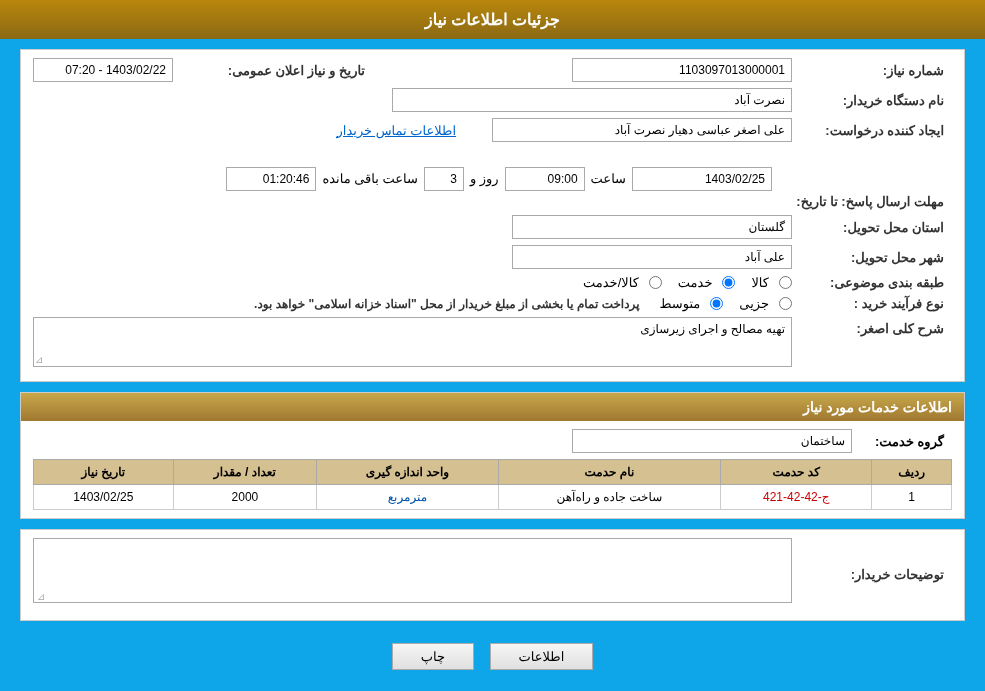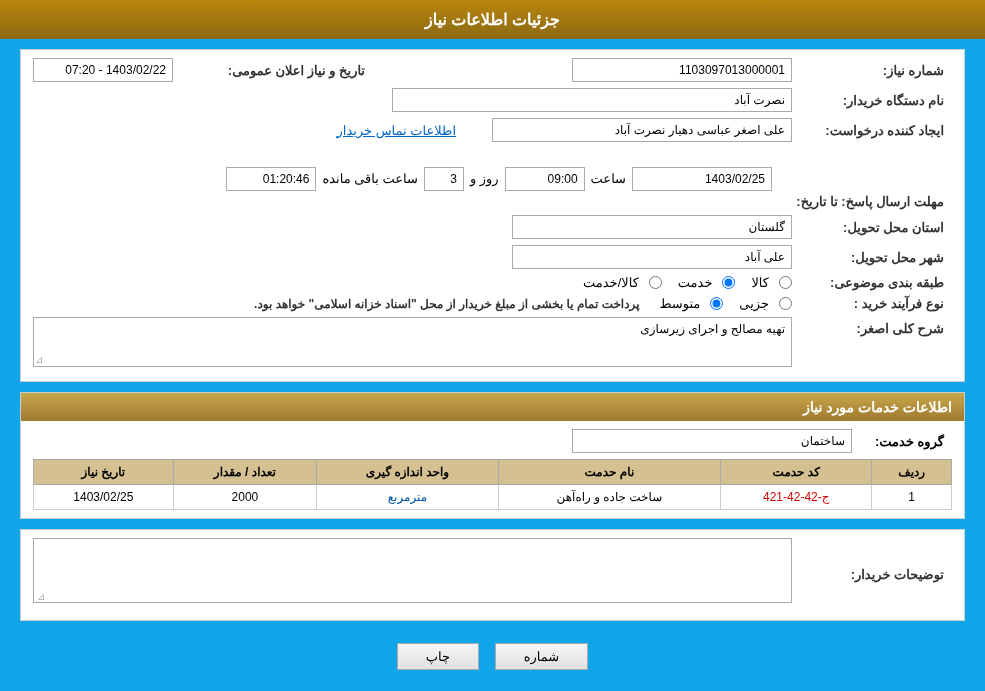--- a/index.html
+++ b/index.html
@@ -300,18 +300,18 @@
           <span class="form-label" style="padding-top:4px;">توضیحات خریدار:</span>
           <div style="flex:1;position:relative;">
             <textarea class="buyer-desc-box" style=""></textarea>
             <span style="position:absolute;bottom:4px;left:4px;color:#aaa;font-size:10px;">⊿</span>
           </div>
         </div>
       </div>
     </div>
 
     <div class="button-row">
-      <button class="btn btn-back">شماره</button>
+      <button class="btn btn-back">اطلاعات</button>
       <button class="btn btn-print">چاپ</button>
     </div>
 
   </div>
 </div>
 
 </body></html>

